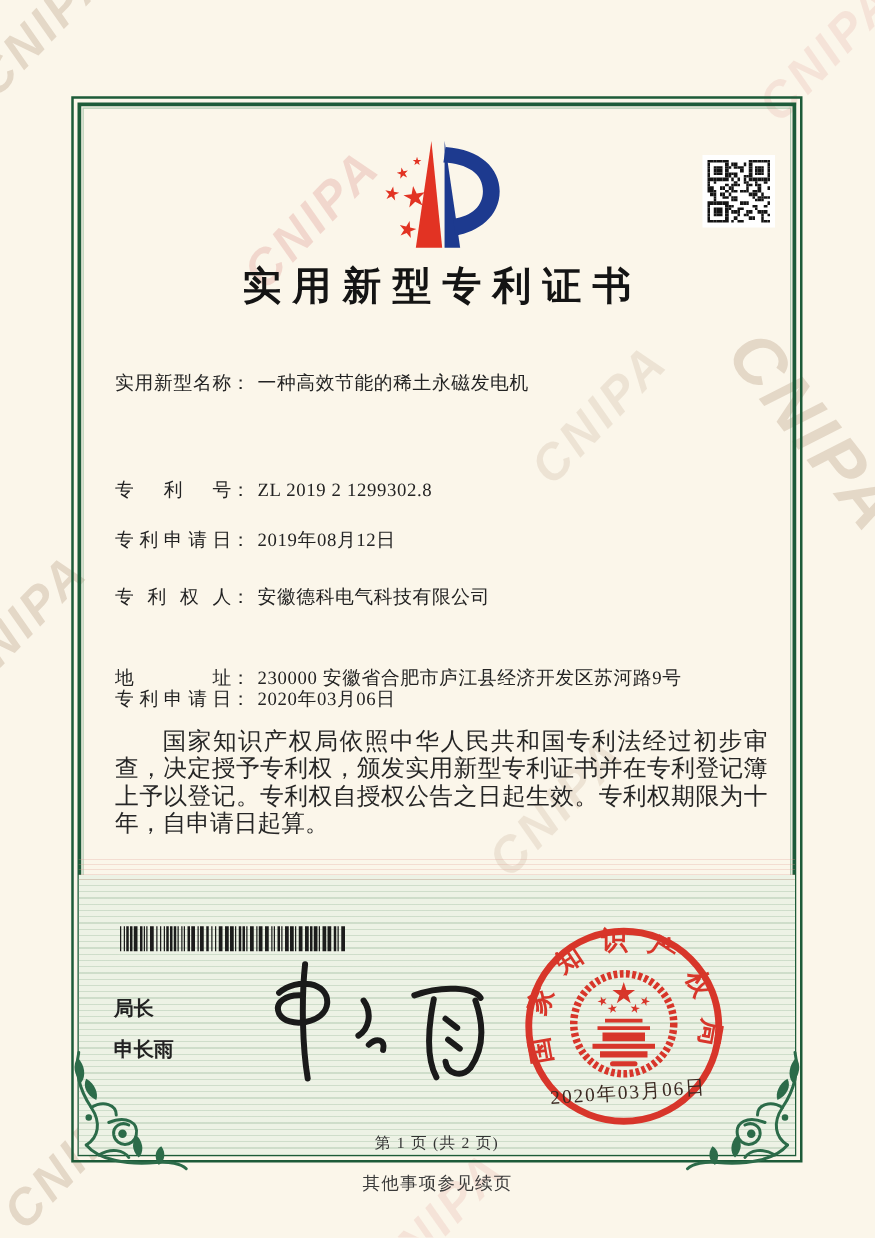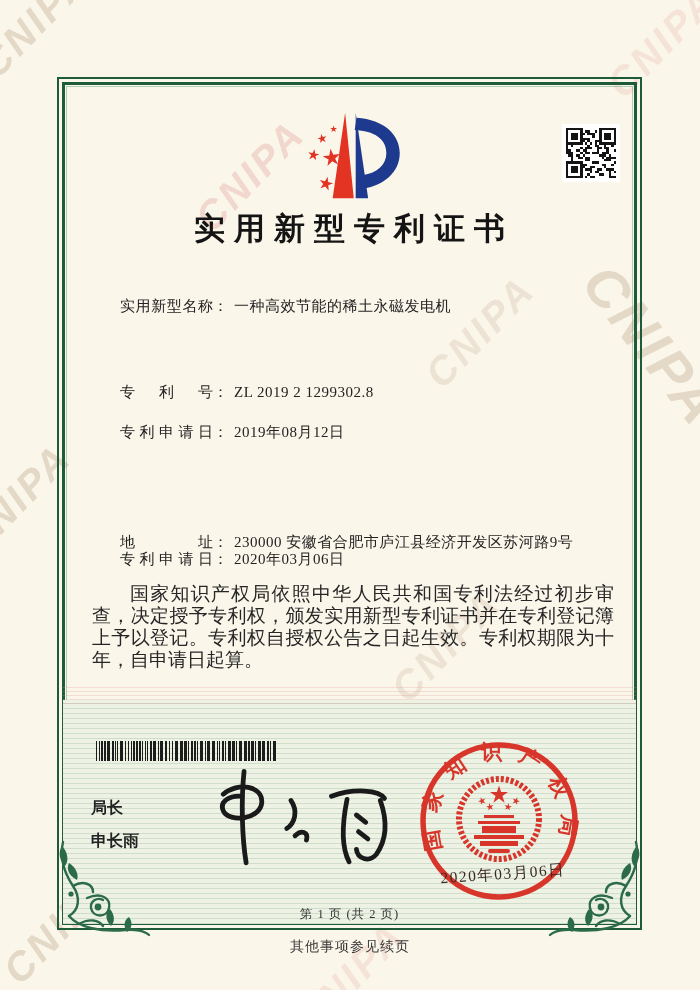--- a/index.html
+++ b/index.html
@@ -73,21 +73,21 @@
   .qr div.on{background:#141414}
   .title{
     position:absolute;left:0;right:0;top:129px;
     text-align:center;font-size:31px;font-weight:bold;
     letter-spacing:9px;color:#141414;text-indent:9px;
   }
   
   .row{position:absolute;left:33px;right:28px;font-size:15px;color:#232323;white-space:nowrap}
   .f-label{
     display:inline-block;width:93px;vertical-align:bottom;
-    text-align:justify;text-align-last:justify;margin-left:28px;
+    text-align:justify;text-align-last:justify;
   }
   .f-colon{display:inline-block;margin-right:6px}
   .f-value{letter-spacing:.5px}
   .grant-b{position:absolute;left:315px;top:0;white-space:nowrap}
   .grant-b .f-label{width:80px}
   
   .paras{position:absolute;left:33px;top:504px;width:522px;font-size:19px;line-height:22px;color:#262626;text-align:justify}
   .paras p{text-indent:2em}
   
   .barcode{position:absolute;left:37px;top:662px;width:188px;height:20px;display:flex;align-items:stretch;z-index:4}
@@ -587,20 +587,23 @@
     <div class="title">实用新型专利证书</div>
 
     <div class="row" style="top:218px">
       <span class="f-label">实用新型名称</span><span class="f-colon">：</span><span class="f-value">一种高效节能的稀土永磁发电机</span>
     </div>
     <div class="row" style="top:304px">
       <span class="f-label">专利号</span><span class="f-colon">：</span><span class="f-value">ZL 2019 2 1299302.8</span>
     </div>
     <div class="row" style="top:344px">
       <span class="f-label">专利申请日</span><span class="f-colon">：</span><span class="f-value">2019年08月12日</span>
+    </div>
+    <div class="row" style="top:389px">
+      <span class="f-label">专利权人</span><span class="f-colon">：</span><span class="f-value">安徽德科电气科技有限公司</span>
     </div>
     <div class="row" style="top:454px">
       <span class="f-label">地址</span><span class="f-colon">：</span><span class="f-value">230000 安徽省合肥市庐江县经济开发区苏河路9号</span>
     </div>
 
     <div class="row" style="top:471px">
       <span class="f-label">专利申请日</span><span class="f-colon">：</span><span class="f-value">2020年03月06日</span>
     </div>
 
     <div class="paras">

